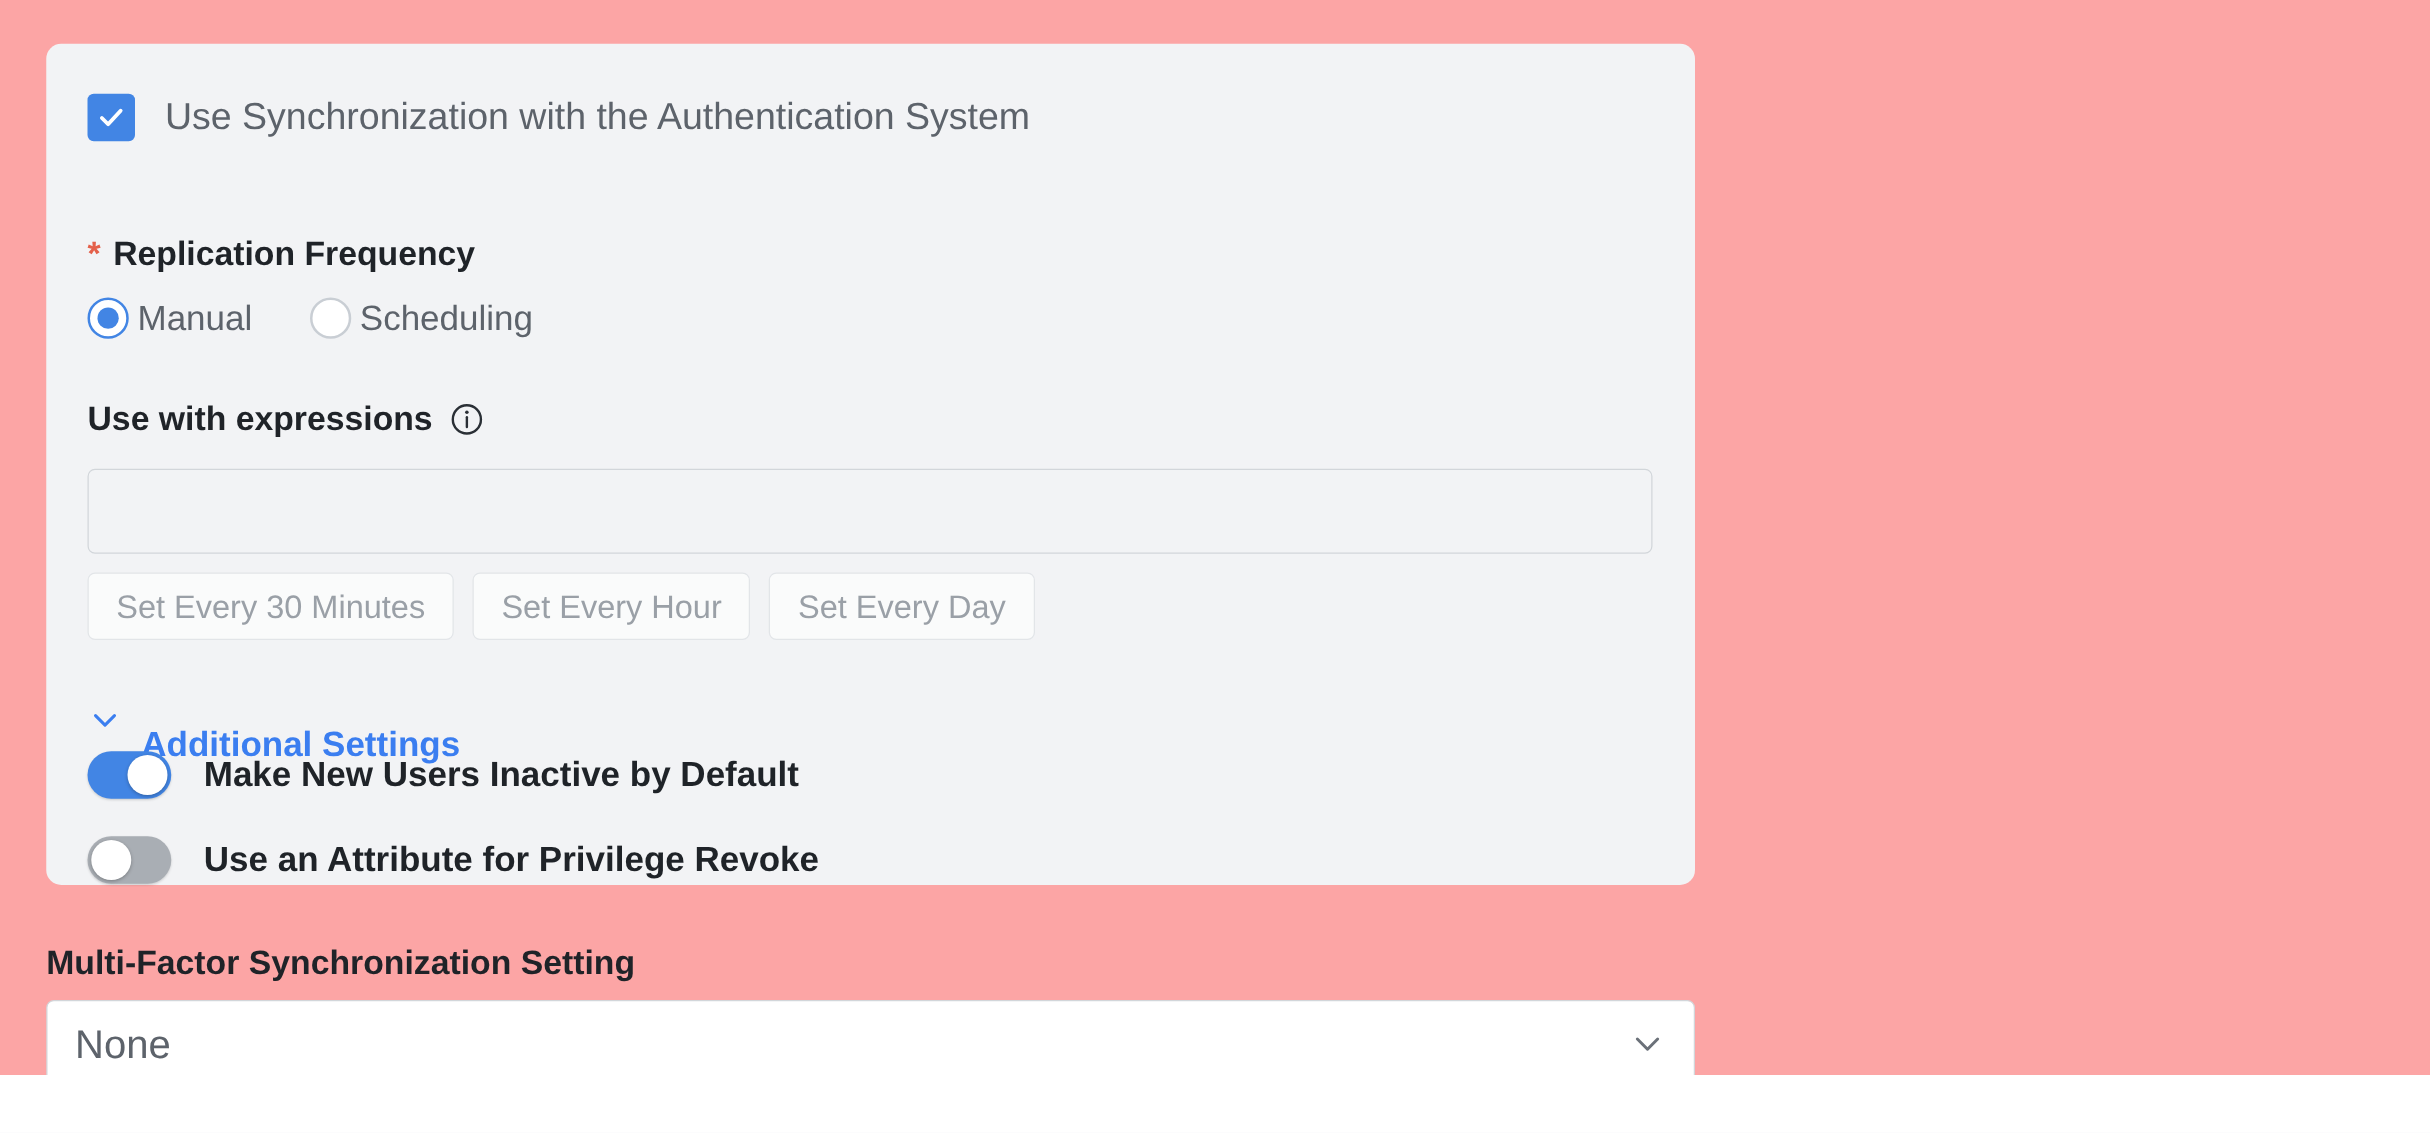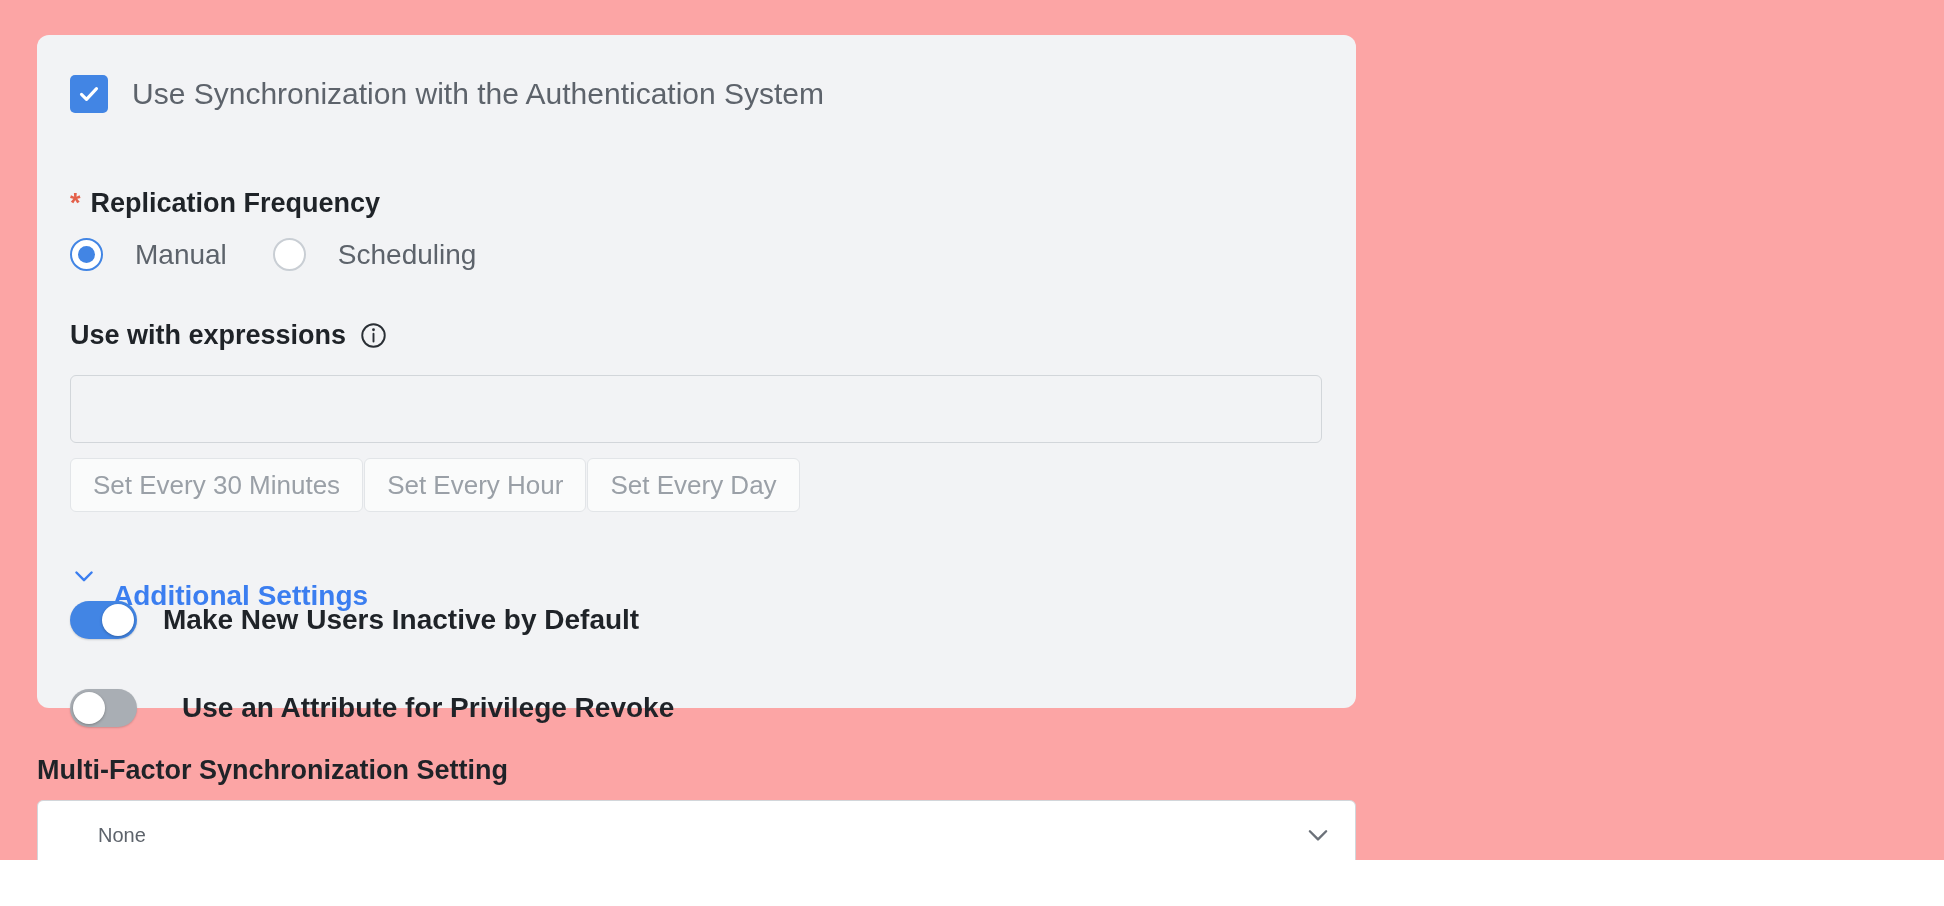--- a/index.html
+++ b/index.html
@@ -104,21 +104,21 @@
   .radio-outer.checked {
     border: 2px solid #4285e4;
   }
   .radio-dot {
     width: 17px;
     height: 17px;
     border-radius: 50%;
     background: #4285e4;
   }
   .radio-text {
-    margin-left: 32px;
+    margin-left: 7px;
     font-size: 28px;
     color: #5d636b;
     white-space: nowrap;
   }
 
   
   .cron-label-row {
     position: absolute;
     left: 33px;
     top: 285px;
@@ -155,21 +155,21 @@
     outline: none;
   }
   .cron-input::placeholder { color: #a9afb6; }
 
   
   .preset-row {
     position: absolute;
     left: 33px;
     top: 423px;
     display: flex;
-    gap: 1px;
+    gap: 15px;
   }
   .preset-btn {
     height: 54px;
     padding: 0 22px;
     border: 1px solid #e2e5e8;
     border-radius: 6px;
     background: #fafbfb;
     font-family: "Liberation Sans", sans-serif;
     font-size: 26px;
     color: #9aa0a7;
@@ -199,21 +199,21 @@
   }
 
   
   .toggle-row {
     position: absolute;
     left: 33px;
     display: flex;
     align-items: center;
   }
   .toggle-row.r1 { top: 566px; }
-  .toggle-row.r2 { top: 654px; gap: 19px; }
+  .toggle-row.r2 { top: 634px; }
 
   .toggle {
     position: relative;
     width: 67px;
     height: 38px;
     border-radius: 19px;
     flex: none;
     box-shadow: 0 1px 2px rgba(0,0,0,0.16);
   }
   .toggle.on  { background: #4285e4; }
@@ -257,24 +257,23 @@
     border: 1px solid #d2d6da;
     border-radius: 6px;
     background: #ffffff;
     display: flex;
     align-items: center;
     justify-content: space-between;
     padding: 0 22px;
     cursor: pointer;
   }
   .mfa-value {
-    font-size: 20px;
+    font-size: 32px;
     color: #5d636b;
     white-space: nowrap;
-    margin-left: 38px;
   }
   .chevron-lg { width: 30px; height: 30px; display: block; flex: none; }
 </style>
 </head>
 <body>
 
 <div class="page">
 
   <div class="sync-panel">
 

